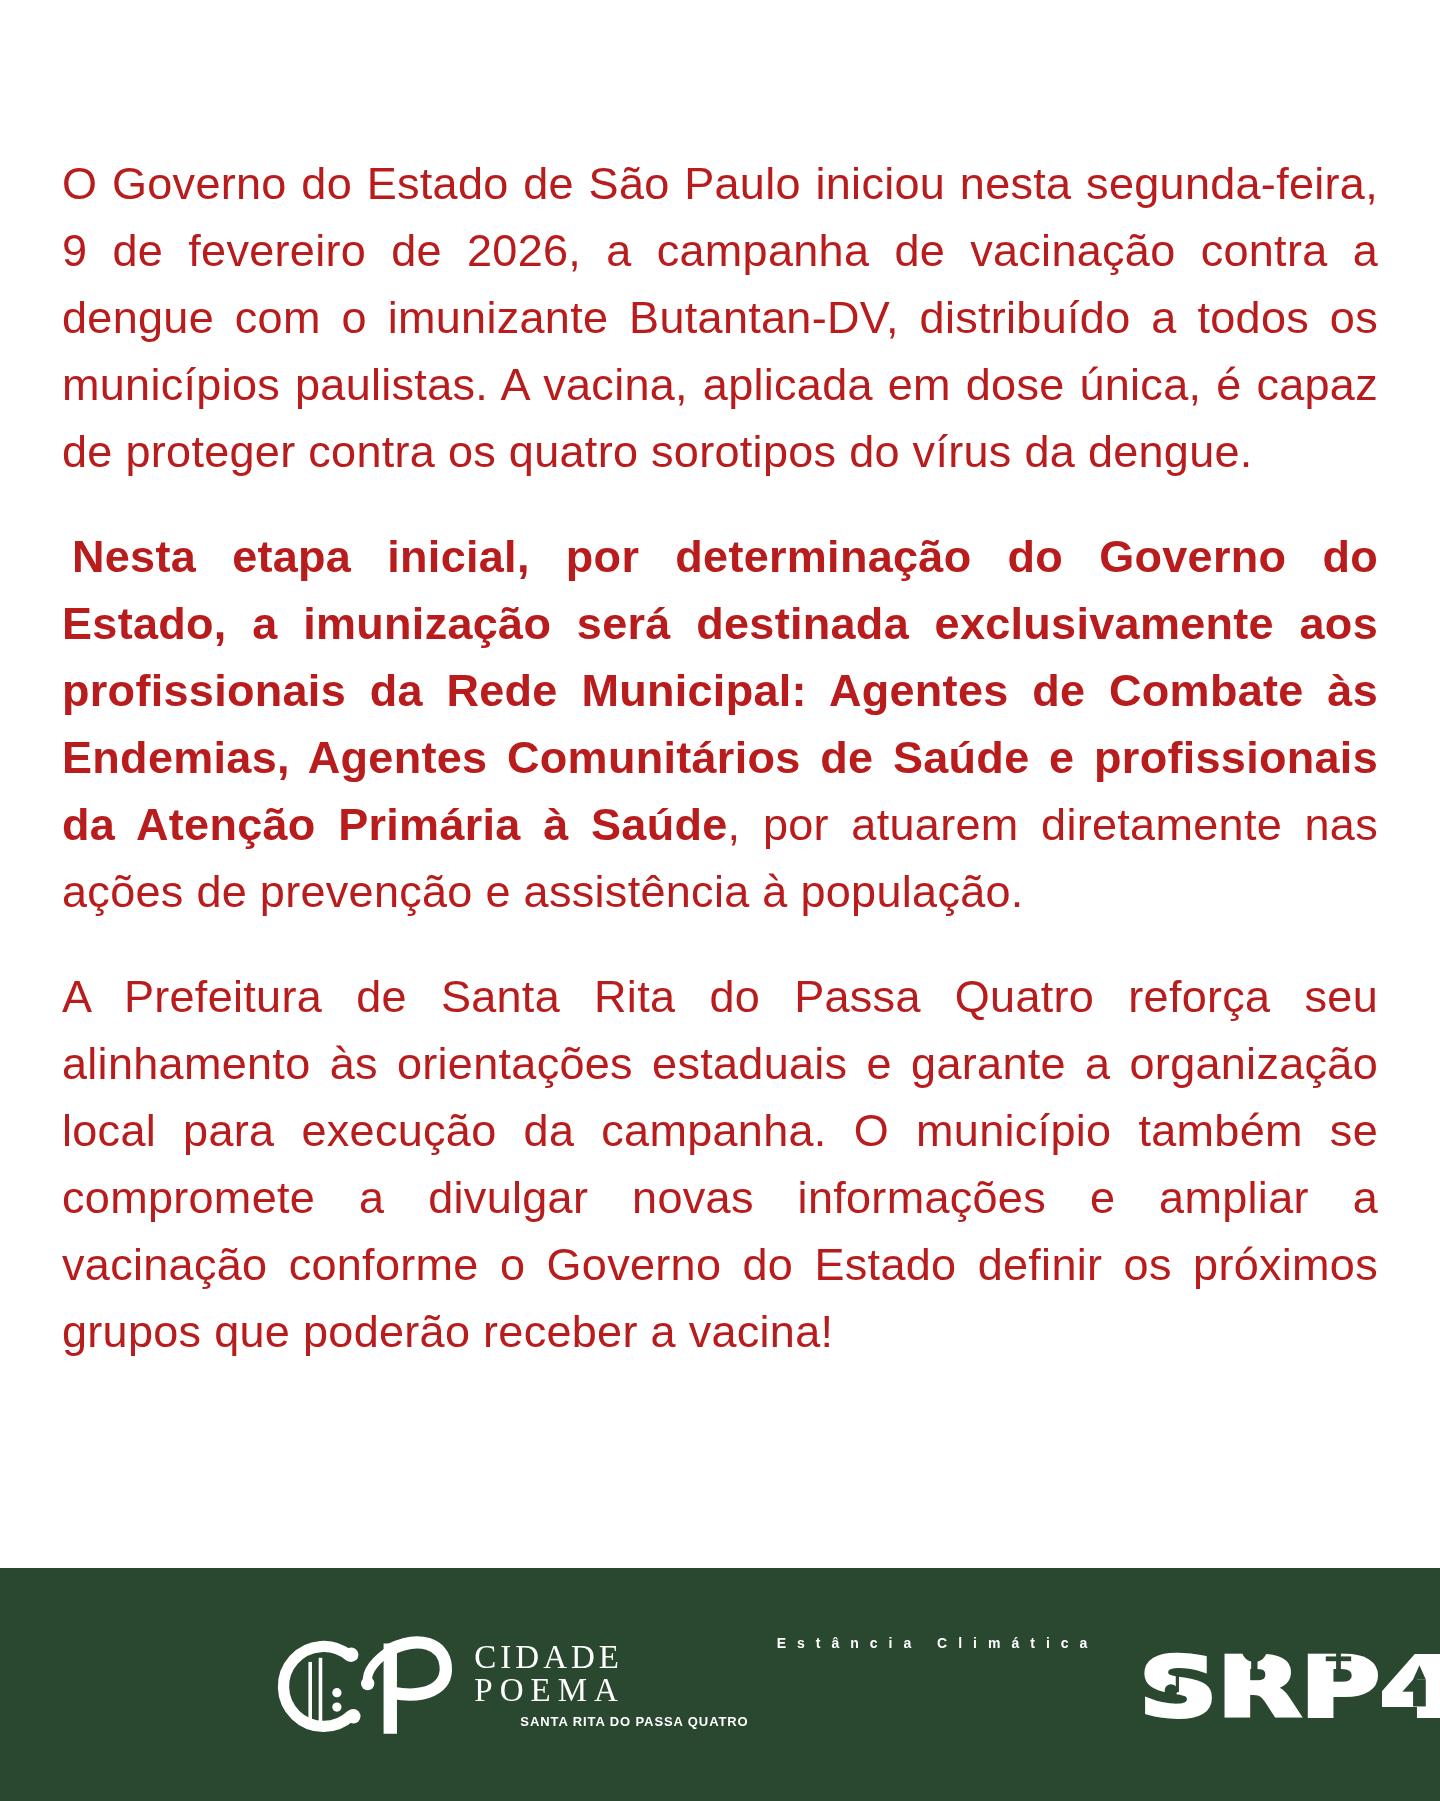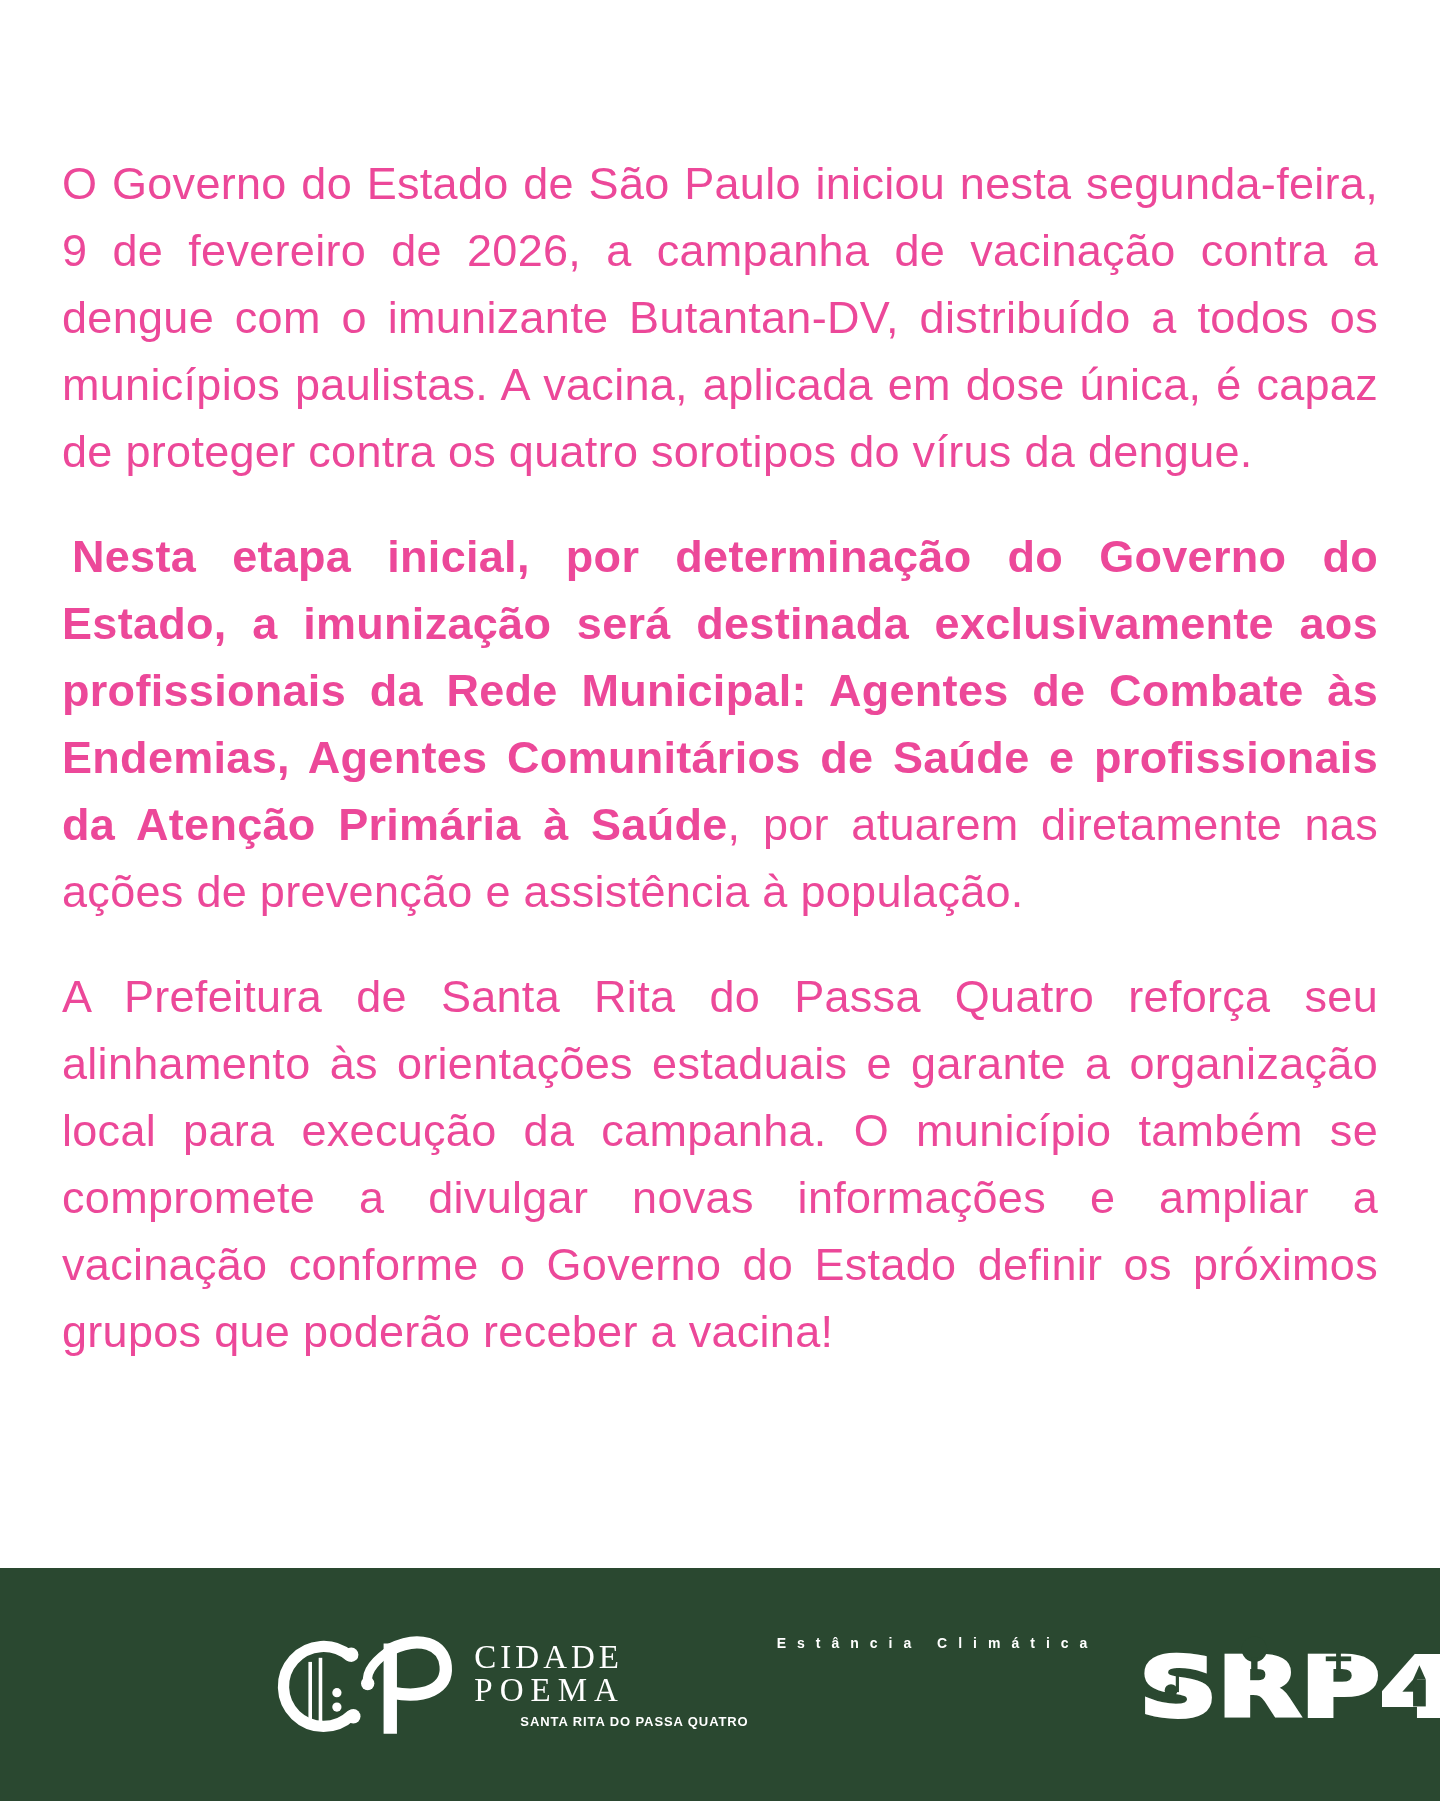--- a/index.html
+++ b/index.html
@@ -19,21 +19,21 @@
     height: 1568px;
     padding: 150px 62px 0 62px;
     overflow: hidden;
   }
   .content p {
     margin: 0 0 38px 0;
     font-size: 45px;
     line-height: 67px;
     letter-spacing: 0.3px;
     text-align: justify;
-    color: #ec4899;
+    color: #b91c1c;
   }
   .content p strong { font-weight: bold; margin-left: 10px; }
   .footer {
     box-sizing: border-box;
     height: 233px;
     background: #2a4830;
     display: flex;
     align-items: center;
     justify-content: center;
     gap: 28px;

